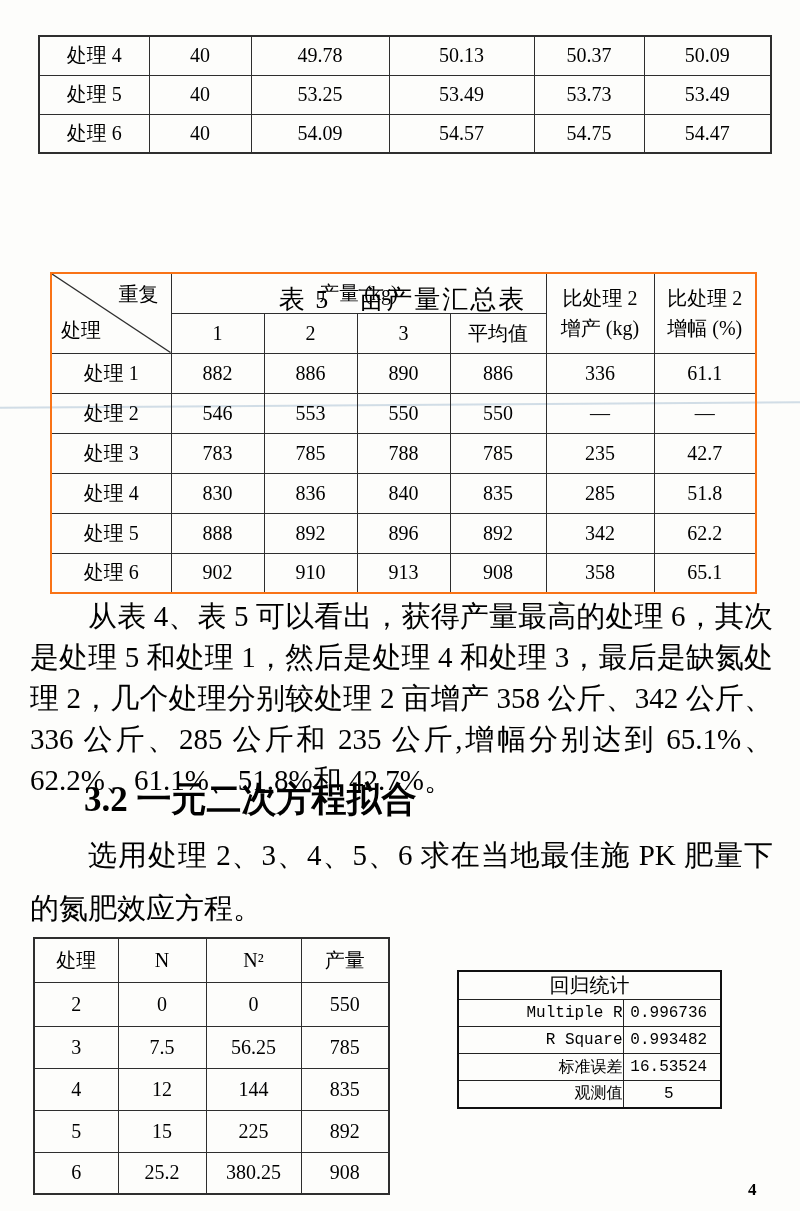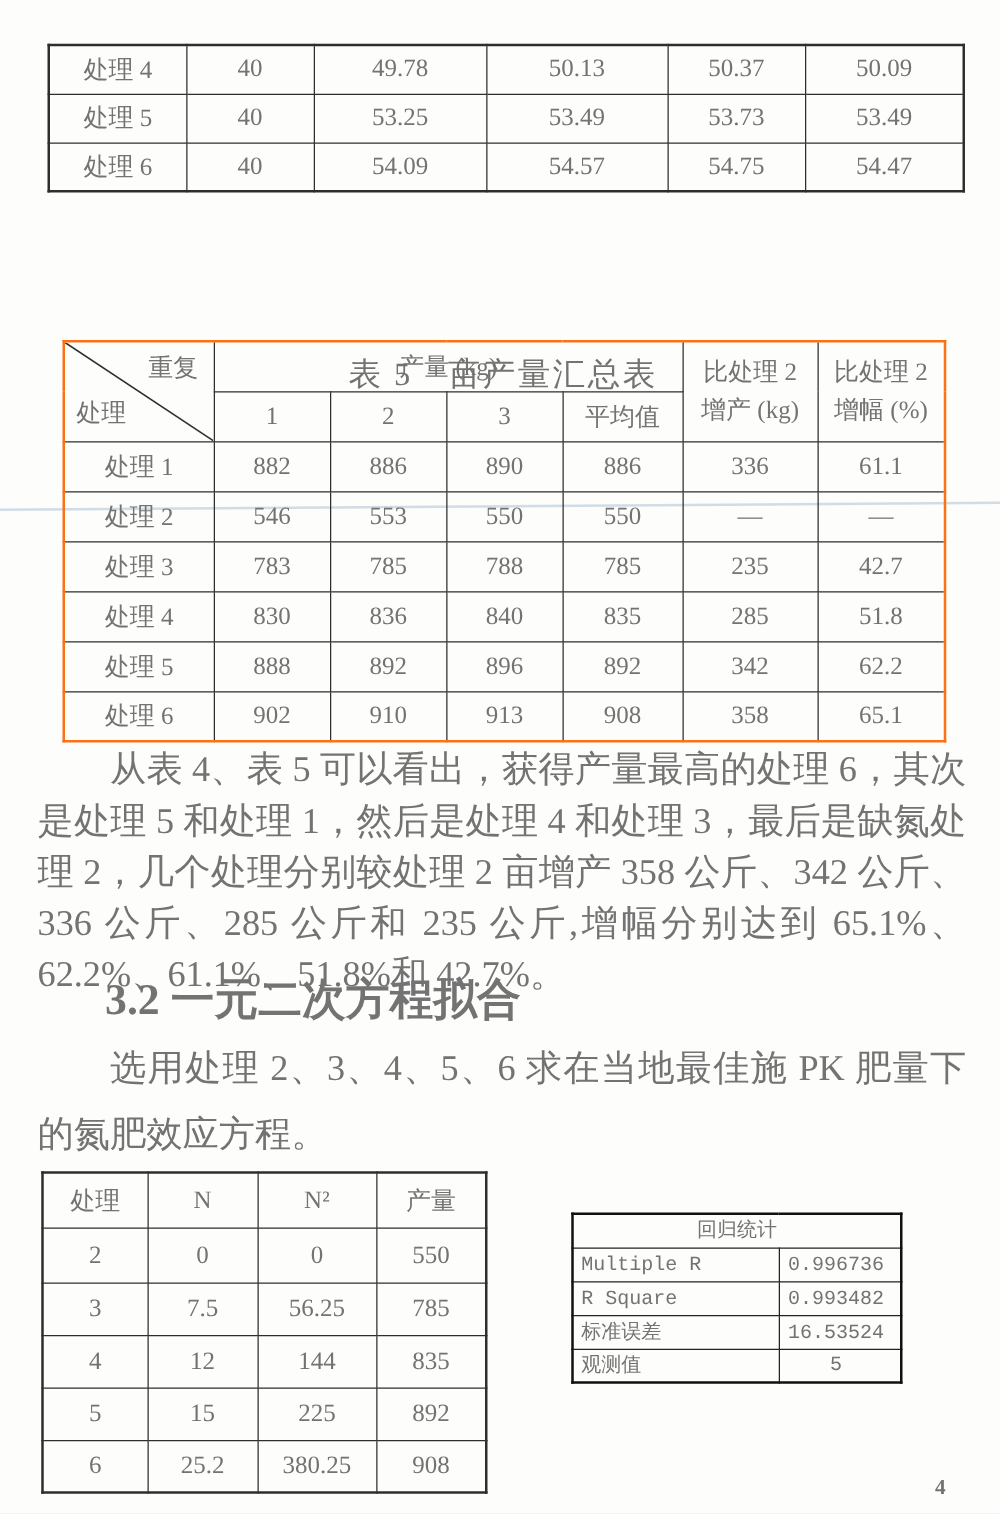--- a/index.html
+++ b/index.html
@@ -8,21 +8,21 @@
     background: #e8e8e8;
   }
   * { box-sizing: border-box; }
   .page {
     position: relative;
     width: 800px;
     height: 1211px;
     margin: 0 auto;
     background: #fdfdfb;
     overflow: hidden;
-    color: #737373;
+    color: #000000;
     font-family: "Liberation Serif", "DejaVu Serif", serif;
   }
   table {
     border-collapse: collapse;
     table-layout: fixed;
     position: absolute;
   }
   td {
     border: 1.5px solid #2e2e2e;
     text-align: center;
@@ -80,22 +80,22 @@
   .reg-table {
     left: 457px; top: 970px; width: 263px;
     border: 2.5px solid #111;
     font-family: "Liberation Mono", "DejaVu Sans Mono", monospace;
   }
   .reg-table td {
     height: 27px;
     font-size: 16px;
     border: 1.5px solid #222;
   }
-  .reg-table .reg-title-cell { text-align: center; font-size: 16px; margin-top: 37px; }
-  .reg-table td:first-child { text-align: left; padding-left: 6px; }
+  .reg-table .reg-title-cell { text-align: center; font-size: 20px; margin-top: 37px; }
+  .reg-table td:first-child { text-align: right; padding-left: 6px; }
   .reg-table td:last-child { padding-right: 6px; }
   .reg-table td.reg-title-cell { text-align: center; padding: 0; }
   
   .page-number {
     position: absolute;
     left: 748px; top: 1180px;
     font-size: 17px;
     font-weight: bold;
   }
   .scan-line {

